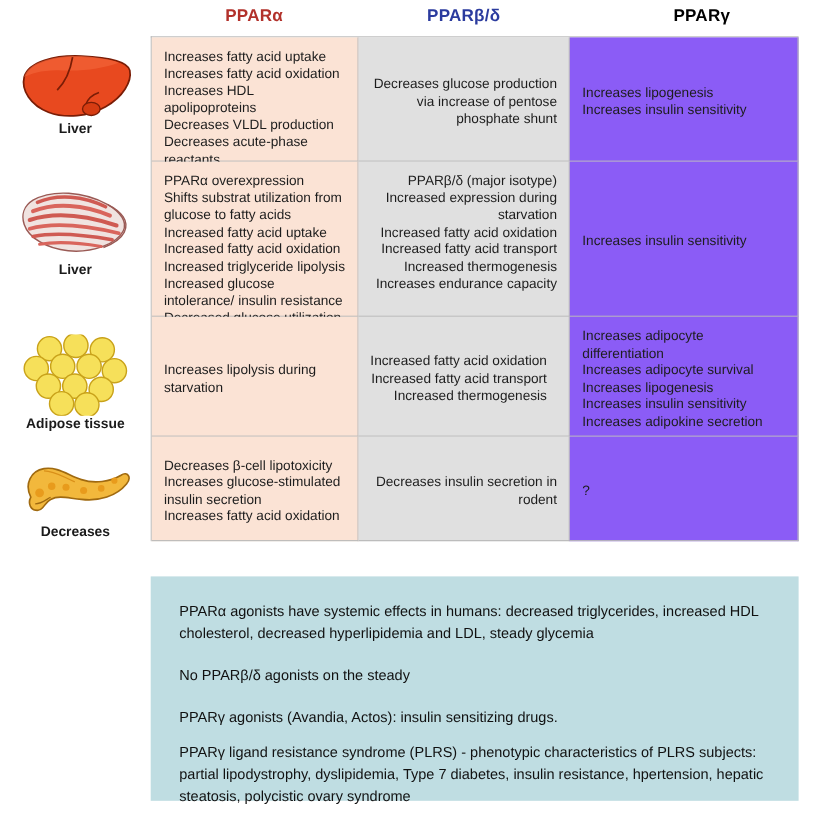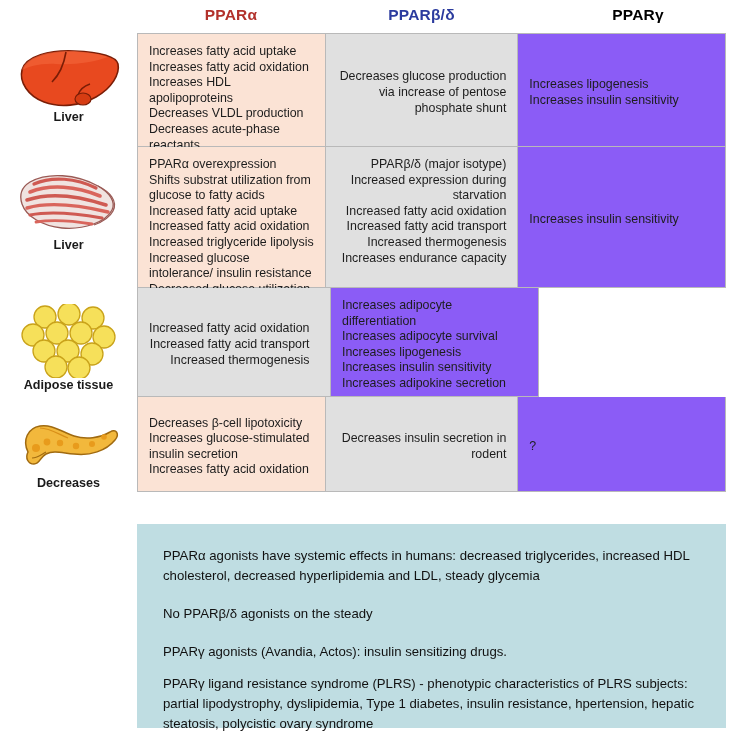--- a/index.html
+++ b/index.html
@@ -196,32 +196,33 @@
       <div class="cell c mid" style="height:113px"><br>        Increases lipogenesis<br>Increases insulin sensitivity<br>      </div>
     </div>
 
     <div class="row">
       <div class="cell a" style="height:141px">PPARα overexpression<br>Shifts substrat utilization from glucose to fatty acids<br>Increased fatty acid uptake<br>Increased fatty acid oxidation<br>Increased triglyceride lipolysis<br>Increased glucose intolerance/ insulin resistance<br>Decreased glucose utilization</div>
       <div class="cell b" style="height:141px">PPARβ/δ (major isotype)<br>Increased expression during starvation<br>Increased fatty acid oxidation<br>Increased fatty acid transport<br>Increased thermogenesis<br>Increases endurance capacity</div>
       <div class="cell c mid" style="height:141px"><br>        Increases insulin sensitivity<br>      </div>
     </div>
 
     <div class="row">
+      <div class="cell a mid" style="height:109px"><br>        Increases lipolysis during starvation<br>      </div>
       <div class="cell b mid" style="height:109px"><br>        Increased fatty acid oxidation<br>Increased fatty acid transport<br>Increased thermogenesis<br>      </div>
       <div class="cell c mid" style="height:109px"><br>        Increases adipocyte differentiation<br>Increases adipocyte survival<br>Increases lipogenesis<br>Increases insulin sensitivity<br>Increases adipokine secretion<br>      </div>
     </div>
 
     <div class="row">
       <div class="cell a mid" style="height:95px"><br>        Decreases β-cell lipotoxicity<br>Increases glucose-stimulated insulin secretion<br>Increases fatty acid oxidation<br>      </div>
       <div class="cell b mid" style="height:95px"><br>        Decreases insulin secretion in rodent<br>      </div>
       <div class="cell c mid" style="height:95px"><br>        ?<br>      </div>
     </div>
 
   </div>
 
   <div class="summary">
     <p>PPARα agonists have systemic effects in humans: decreased triglycerides, increased HDL cholesterol, decreased hyperlipidemia and LDL, steady glycemia</p>
     <p>No PPARβ/δ agonists on the steady</p>
     <p class="tight">PPARγ agonists (Avandia, Actos): insulin sensitizing drugs.</p>
-    <p>PPARγ ligand resistance syndrome (PLRS)  -  phenotypic characteristics of PLRS subjects: partial lipodystrophy, dyslipidemia, Type 1 diabetes, insulin resistance, hpertension, hepatic steatosis, polycistic ovary syndrome</p>
+    <p>PPARγ ligand resistance syndrome (PLRS)  -  phenotypic characteristics of PLRS subjects: partial lipodystrophy, dyslipidemia, Type 7 diabetes, insulin resistance, hpertension, hepatic steatosis, polycistic ovary syndrome</p>
   </div>
 
 </div>
 
 </body></html>

